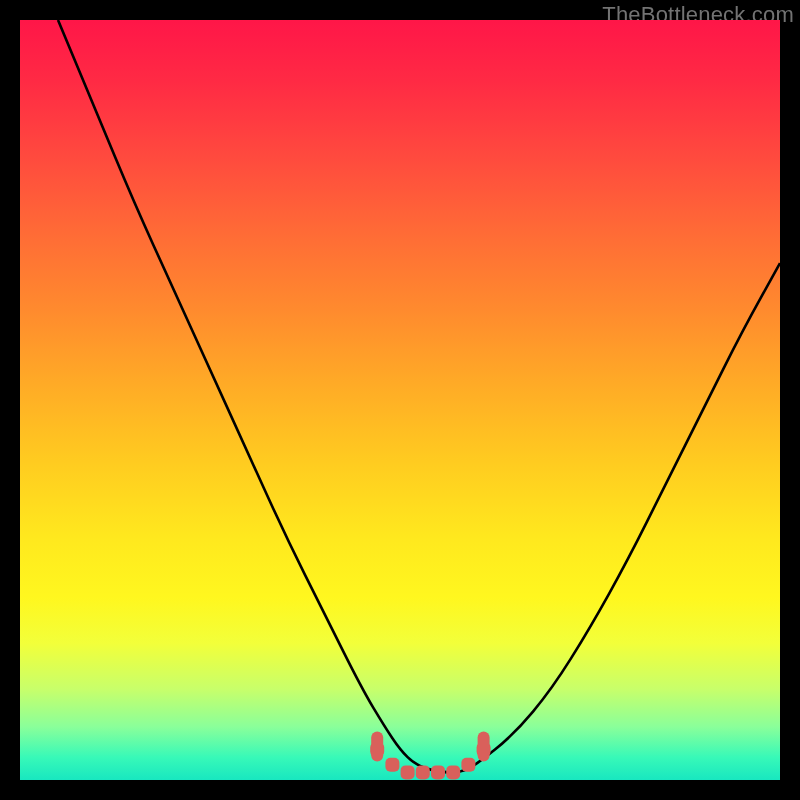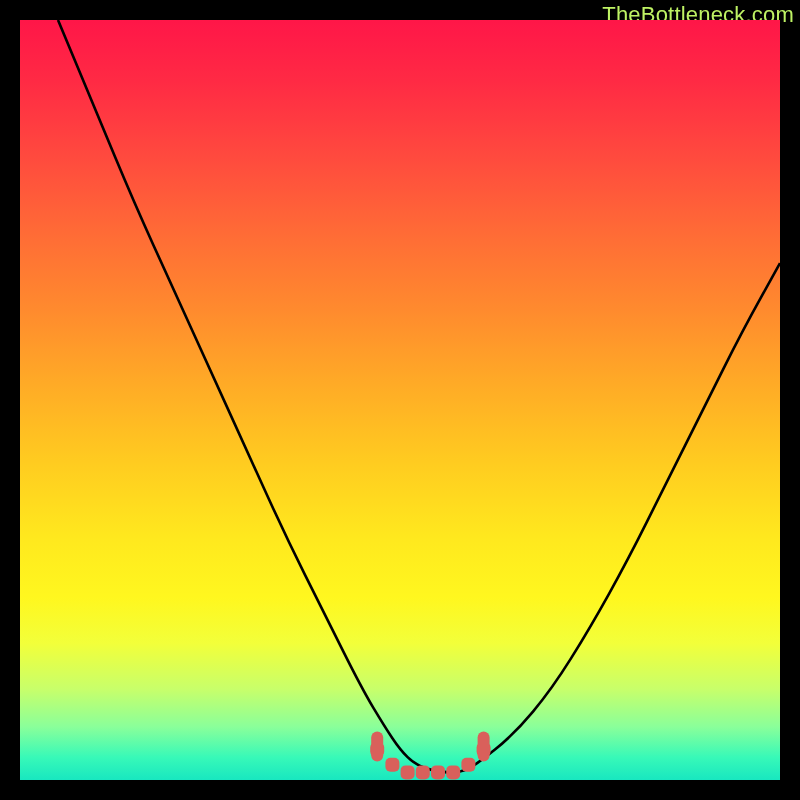--- a/index.html
+++ b/index.html
@@ -36,21 +36,21 @@
       #f2ff3a 82%,
       #c8ff6a 88%,
       #8aff9a 93%,
       #38f9b8 97%,
       #18e7c0 100%);
   }
   .watermark {
     position: absolute;
     top: 2px;
     right: 6px;
-    color: #bef264;
+    color: #737373;
     font-size: 22px;
     font-weight: 500;
     letter-spacing: 0.2px;
     user-select: none;
   }
   svg.curve {
     position: absolute;
     left: 0;
     top: 0;
     width: 760px;

